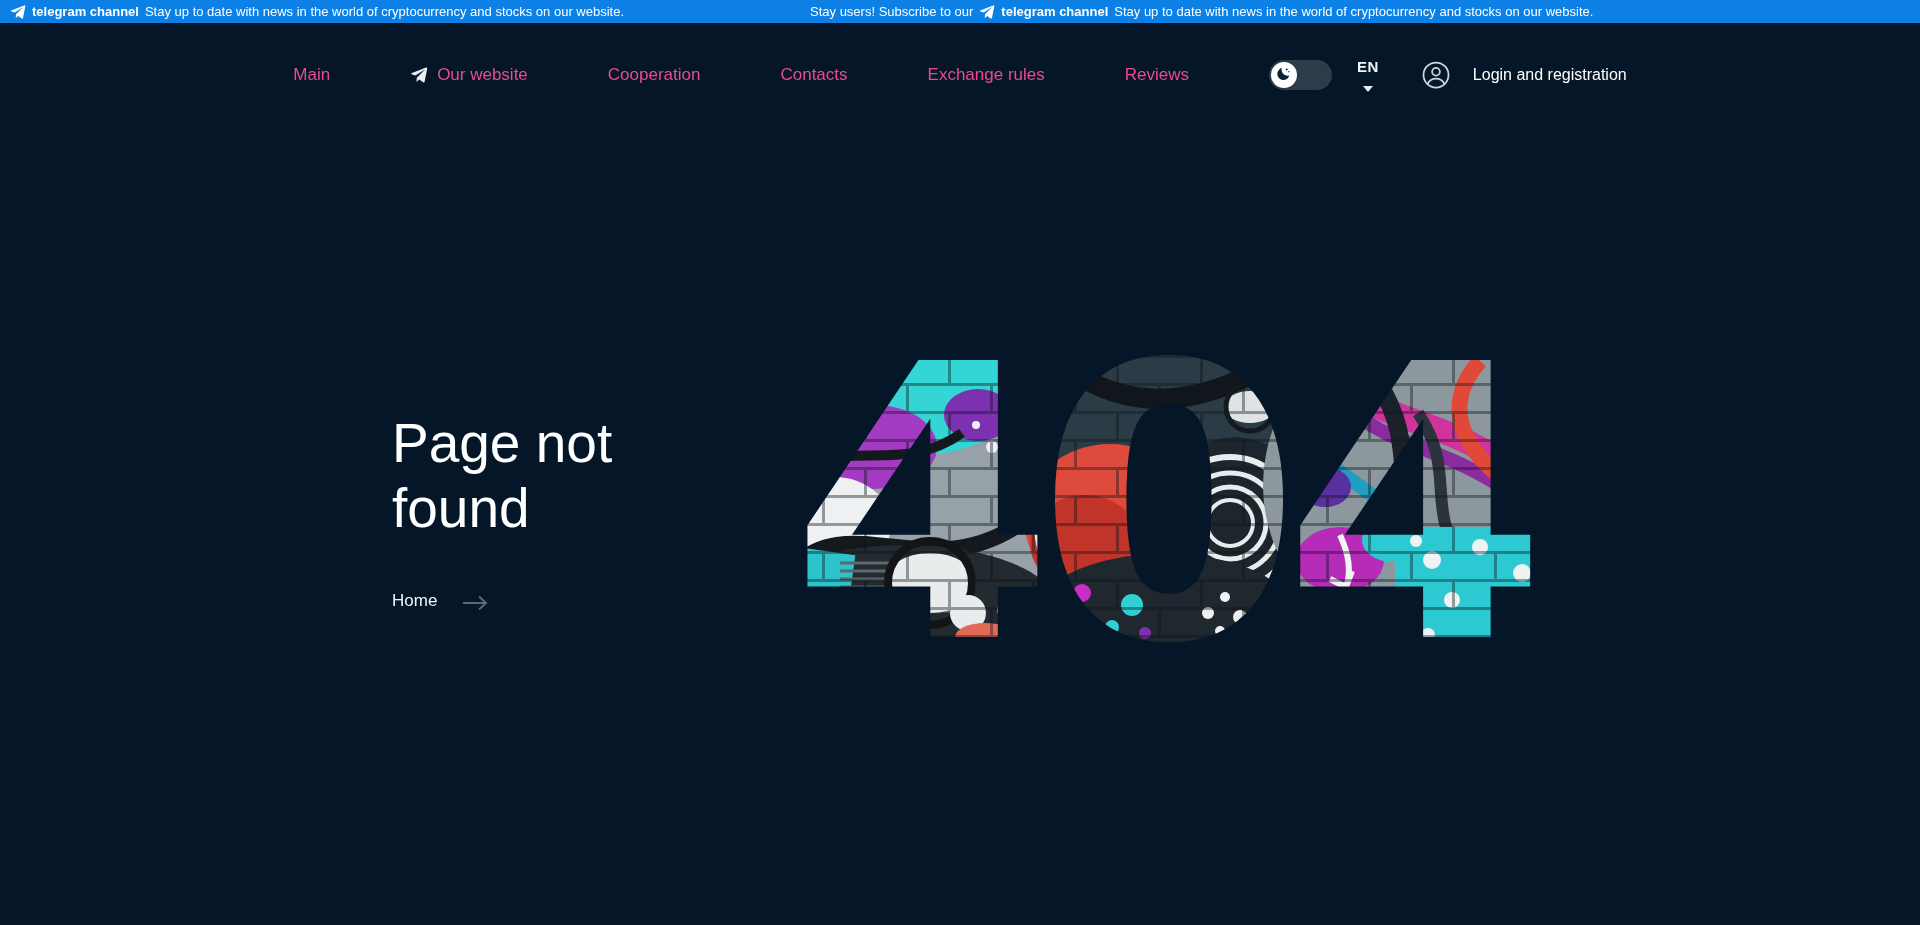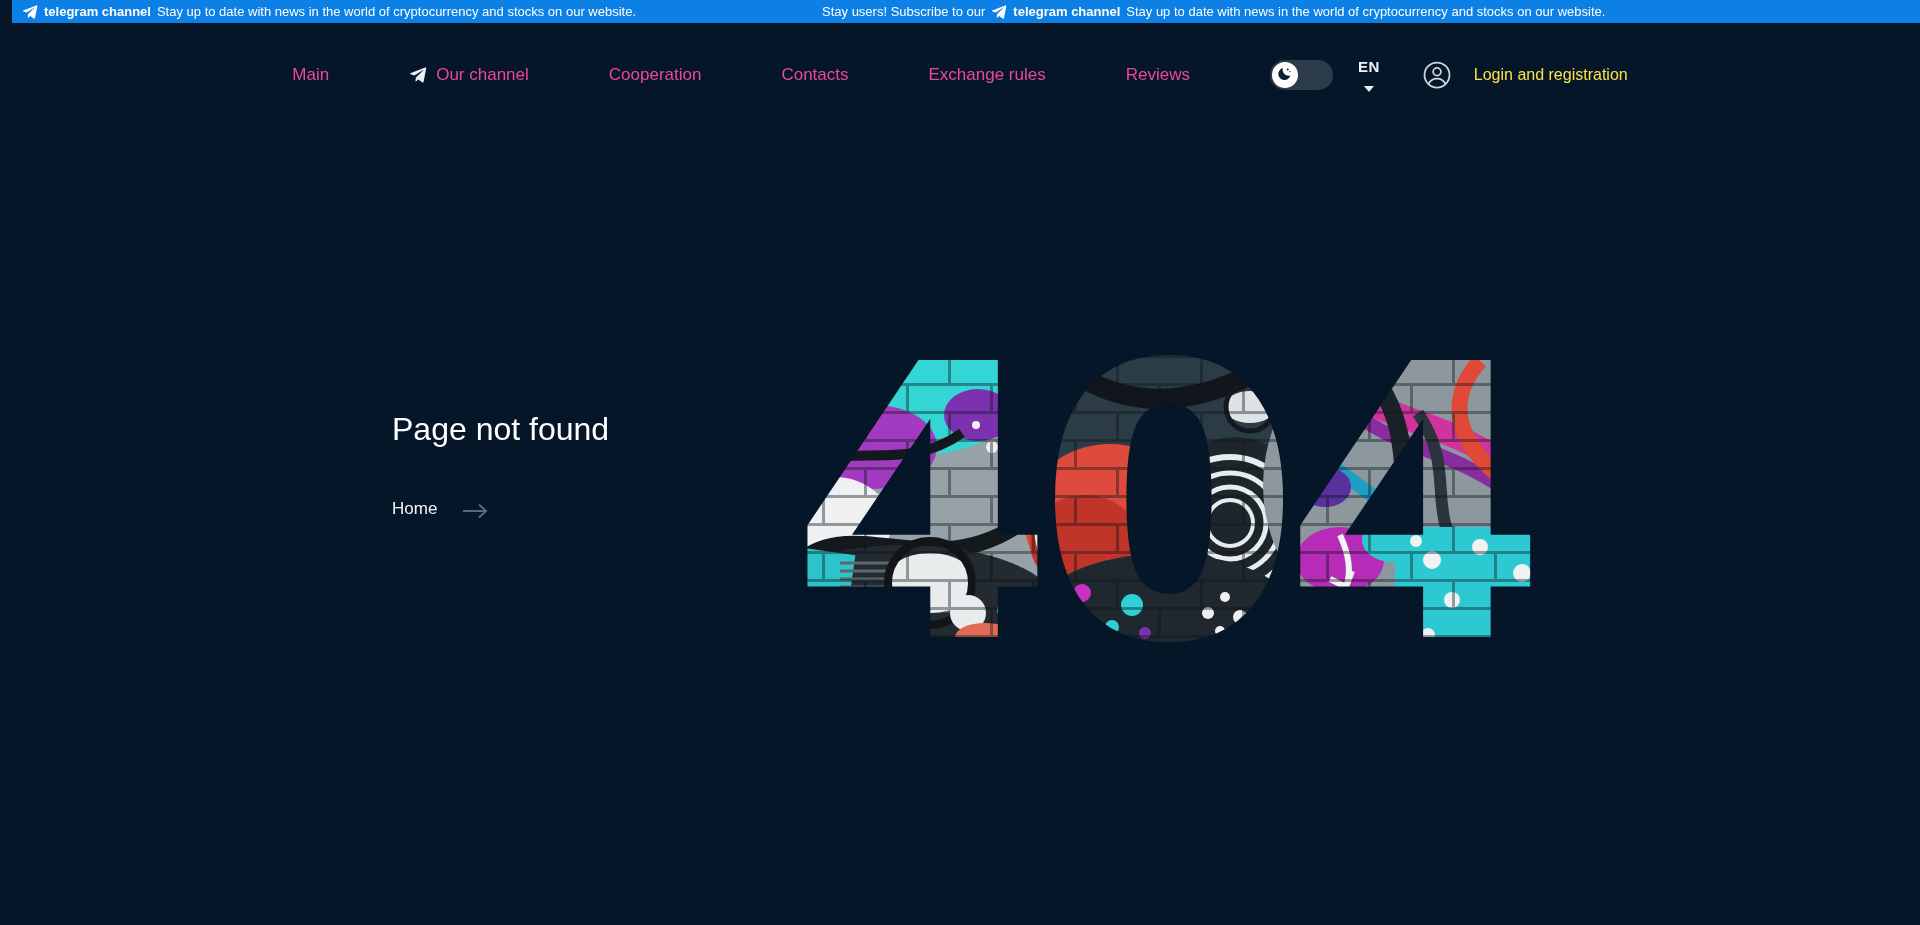--- a/index.html
+++ b/index.html
@@ -15,21 +15,20 @@
     height: 23px;
     background: #0d80e6;
     display: flex;
     align-items: center;
     overflow: hidden;
     white-space: nowrap;
     padding-left: 4px;
     column-gap: 186px;
     color: #ffffff;
     font-size: 13px;
-    margin-left: 12px;
   }
   .ticker-seg { display: inline-flex; align-items: center; gap: 6px; }
   .ticker-seg .bold { font-weight: bold; }
   .ticker-seg svg { width: 16px; height: 16px; display: block; }
 
   
   header {
     height: 104px;
     display: flex;
     align-items: center;
@@ -84,36 +83,36 @@
     border-right: 5px solid transparent;
     border-top: 6px solid #e9eef3;
     margin-top: 2px;
   }
 
   .login-group {
     margin-left: 42px;
     display: inline-flex;
     align-items: center;
     gap: 22px;
-    color: #fde047;
+    color: #ffffff;
     font-size: 16px;
     text-decoration: none;
     cursor: pointer;
   }
   .login-group svg { width: 30px; height: 30px; display: block; }
 
   
   .content {
     width: 1160px;
     margin: 228px auto 0;
     display: flex;
   }
   .left-col { width: 400px; padding-top: 56px; padding-left: 12px; }
   h1.page-title {
-    font-size: 32px;
+    font-size: 55px;
     font-weight: 400;
     line-height: 1.18;
     color: #ffffff;
     width: 240px;
   }
   .home-row {
     margin-top: 50px;
     display: inline-flex;
     align-items: flex-end;
     gap: 26px;
@@ -156,21 +155,21 @@
   <nav class="menu">
     <a class="nav-link">
       <span>Main</span>
     </a>
     <a class="nav-link">
       <span>
         <svg viewBox="0 0 24 24" fill="#e9eef3">
             <path d="M9.04 15.51l-.38 5.34c.54 0 .78-.23 1.06-.51l2.55-2.44 5.28 3.87c.97.53 1.66.25 1.92-.9L22.9 3.8c.31-1.43-.52-1.99-1.46-1.64L2.6 9.4c-1.4.54-1.38 1.32-.24 1.67l4.81 1.5L18.4 5.52c.53-.35 1.01-.16.61.19L9.04 15.51z"></path>
           </svg>
       </span>
-      <span>Our channel</span>
+      <span>Our website</span>
     </a>
     <a class="nav-link">
       <span>Cooperation</span>
     </a>
     <a class="nav-link">
       <span>Contacts</span>
     </a>
     <a class="nav-link">
       <span>Exchange rules</span>
     </a>

